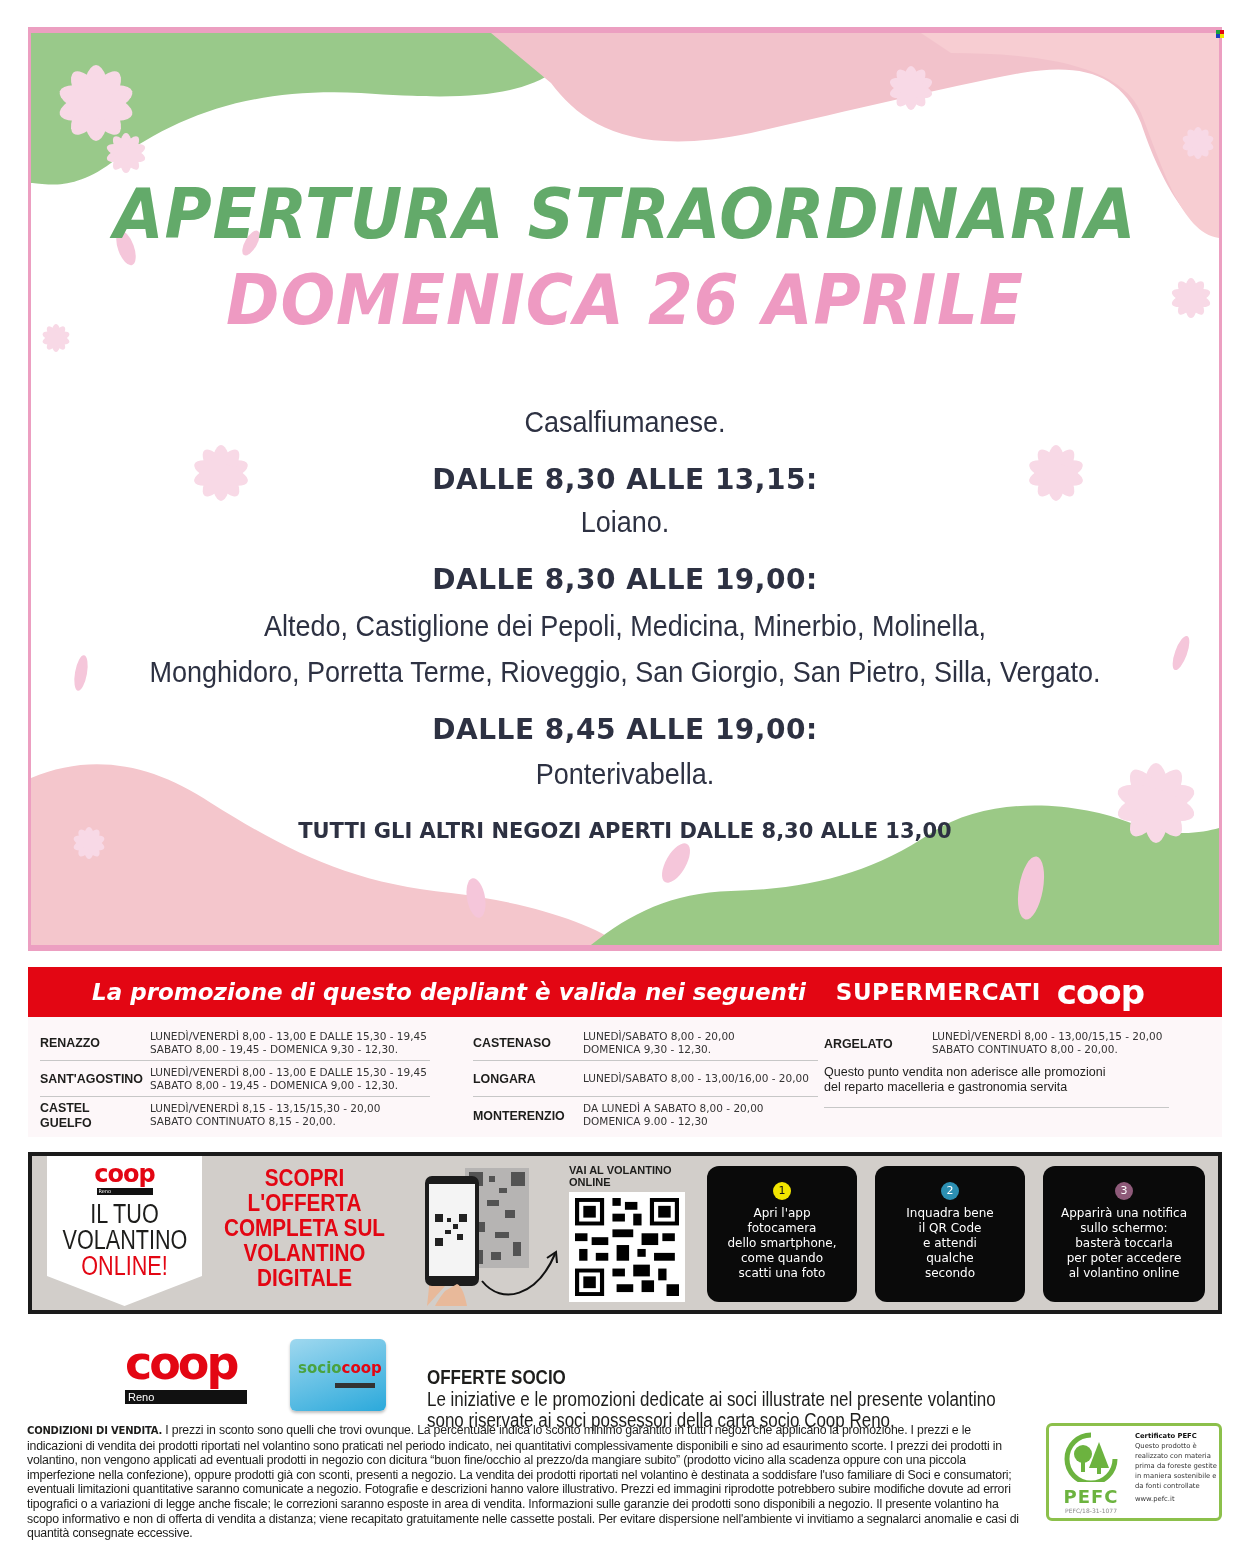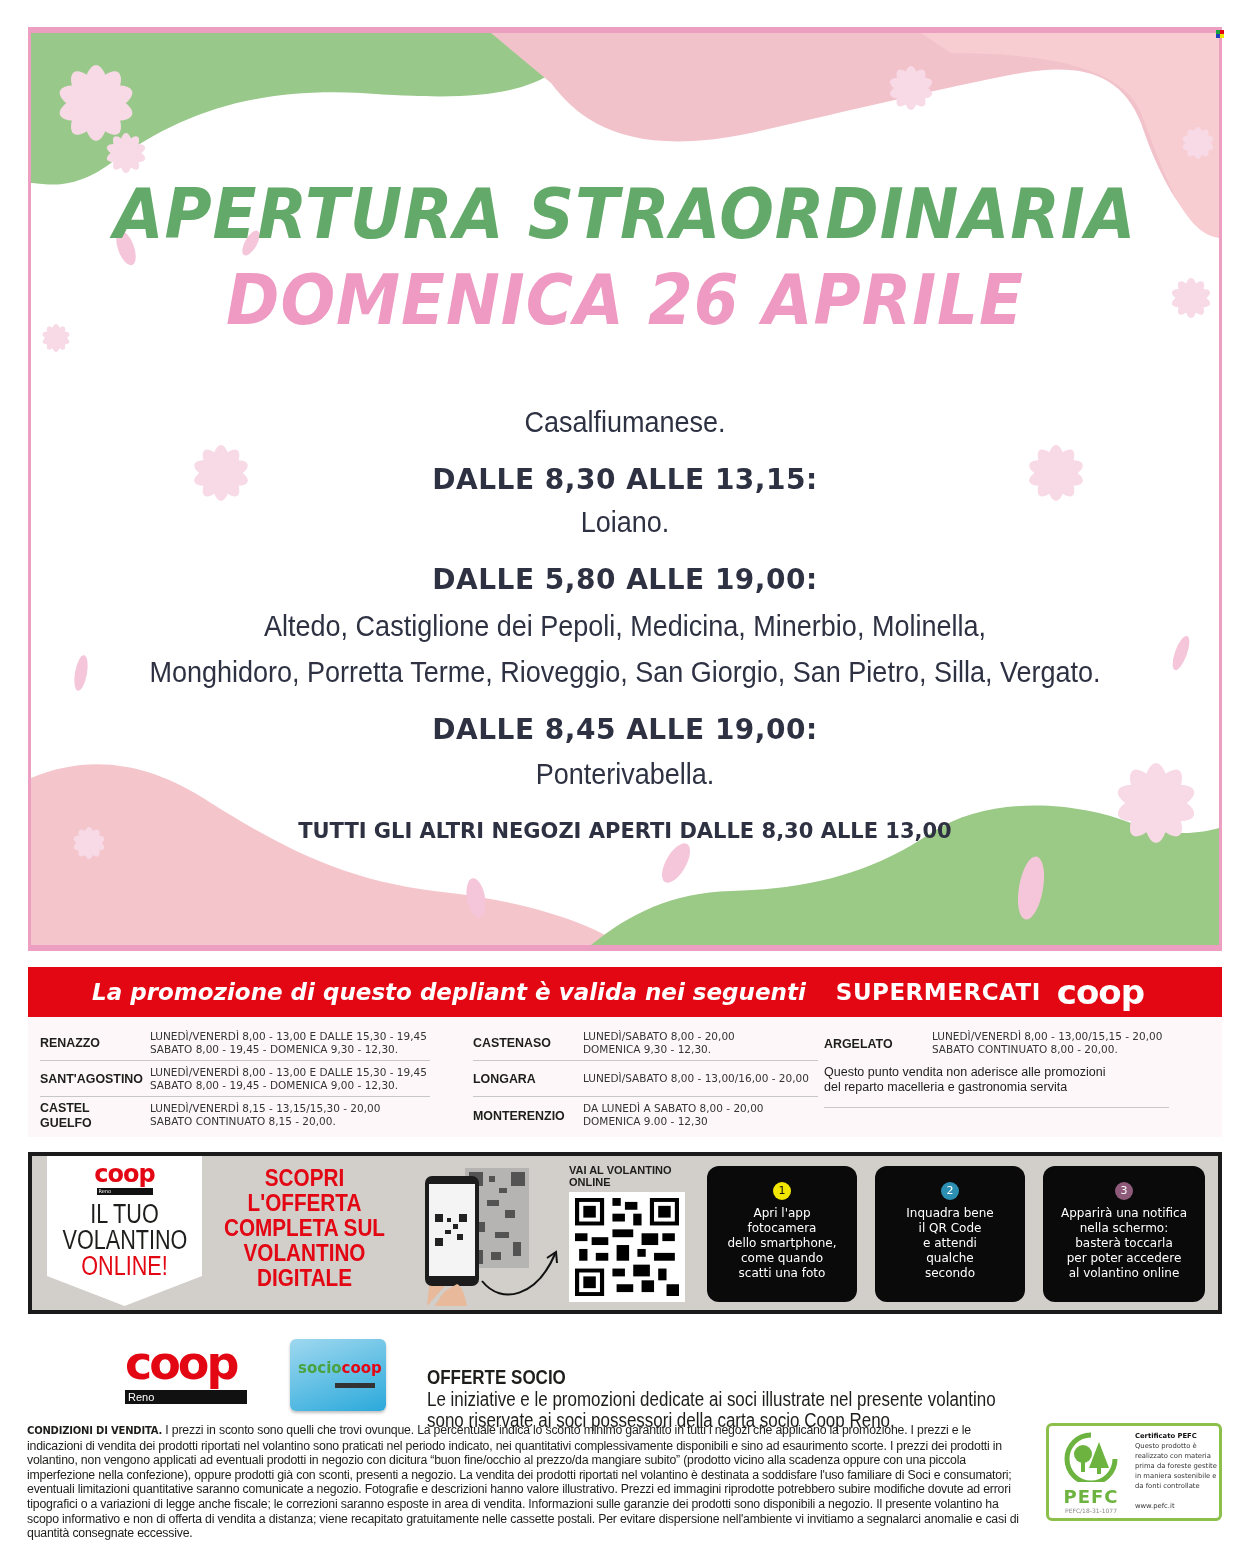--- a/index.html
+++ b/index.html
@@ -174,21 +174,21 @@
 
   <div class="content">
     <div class="title-green">APERTURA STRAORDINARIA</div>
     <div class="title-pink">DOMENICA 26 APRILE</div>
 
     <div class="shops" style="top:372px">Casalfiumanese.</div>
 
     <div class="hrs" style="top:430px">DALLE 8,30 ALLE 13,15:</div>
     <div class="shops" style="top:472px">Loiano.</div>
 
-    <div class="hrs" style="top:530px">DALLE 5,80 ALLE 19,00:</div>
+    <div class="hrs" style="top:530px">DALLE 8,30 ALLE 19,00:</div>
     <div class="shops" style="top:576px">Altedo, Castiglione dei Pepoli, Medicina, Minerbio, Molinella,</div>
     <div class="shops" style="top:622px">Monghidoro, Porretta Terme, Rioveggio, San Giorgio, San Pietro, Silla, Vergato.</div>
 
     <div class="hrs" style="top:680px">DALLE 8,45 ALLE 19,00:</div>
     <div class="shops" style="top:724px">Ponterivabella.</div>
 
     <div class="tutti">TUTTI GLI ALTRI NEGOZI APERTI DALLE 8,30 ALLE 13,00</div>
   </div>
 </div>
 
@@ -376,21 +376,21 @@
       <div>il QR Code</div>
       <div>e attendi</div>
       <div>qualche</div>
       <div>secondo</div>
     </div>
   </div>
   <div class="step" style="left:1011px;width:162px">
     <div class="num" style="background:#8e5a79;color:#fff">3</div>
     <div class="txt">
       <div>Apparirà una notifica</div>
-      <div>nella schermo:</div>
+      <div>sullo schermo:</div>
       <div>basterà toccarla</div>
       <div>per poter accedere</div>
       <div>al volantino online</div>
     </div>
   </div>
 </div>
 
 <div class="socio-logo">
   <div class="c">coop</div>
   <div class="r">Reno</div>
@@ -417,15 +417,15 @@
         <rect x="20" y="28" width="4" height="12" fill="#6cb33f"></rect>
       <path d="M38 10 L48 36 L28 36 Z" fill="#6cb33f"></path>
         <rect x="36" y="34" width="4" height="8" fill="#6cb33f"></rect>
     </svg>
     <div class="word">PEFC</div>
     <div class="code">PEFC/18-31-1077</div>
   </div>
   <div class="txt">
     <div class="h">Certificato PEFC</div>
     <div>Questo prodotto è realizzato con materia prima da foreste gestite in maniera sostenibile e da fonti controllate</div>
-    <div style="margin-top:10px">www.pefc.it</div>
+    <div style="margin-top:3px">www.pefc.it</div>
   </div>
 </div>
 
 </body></html>

